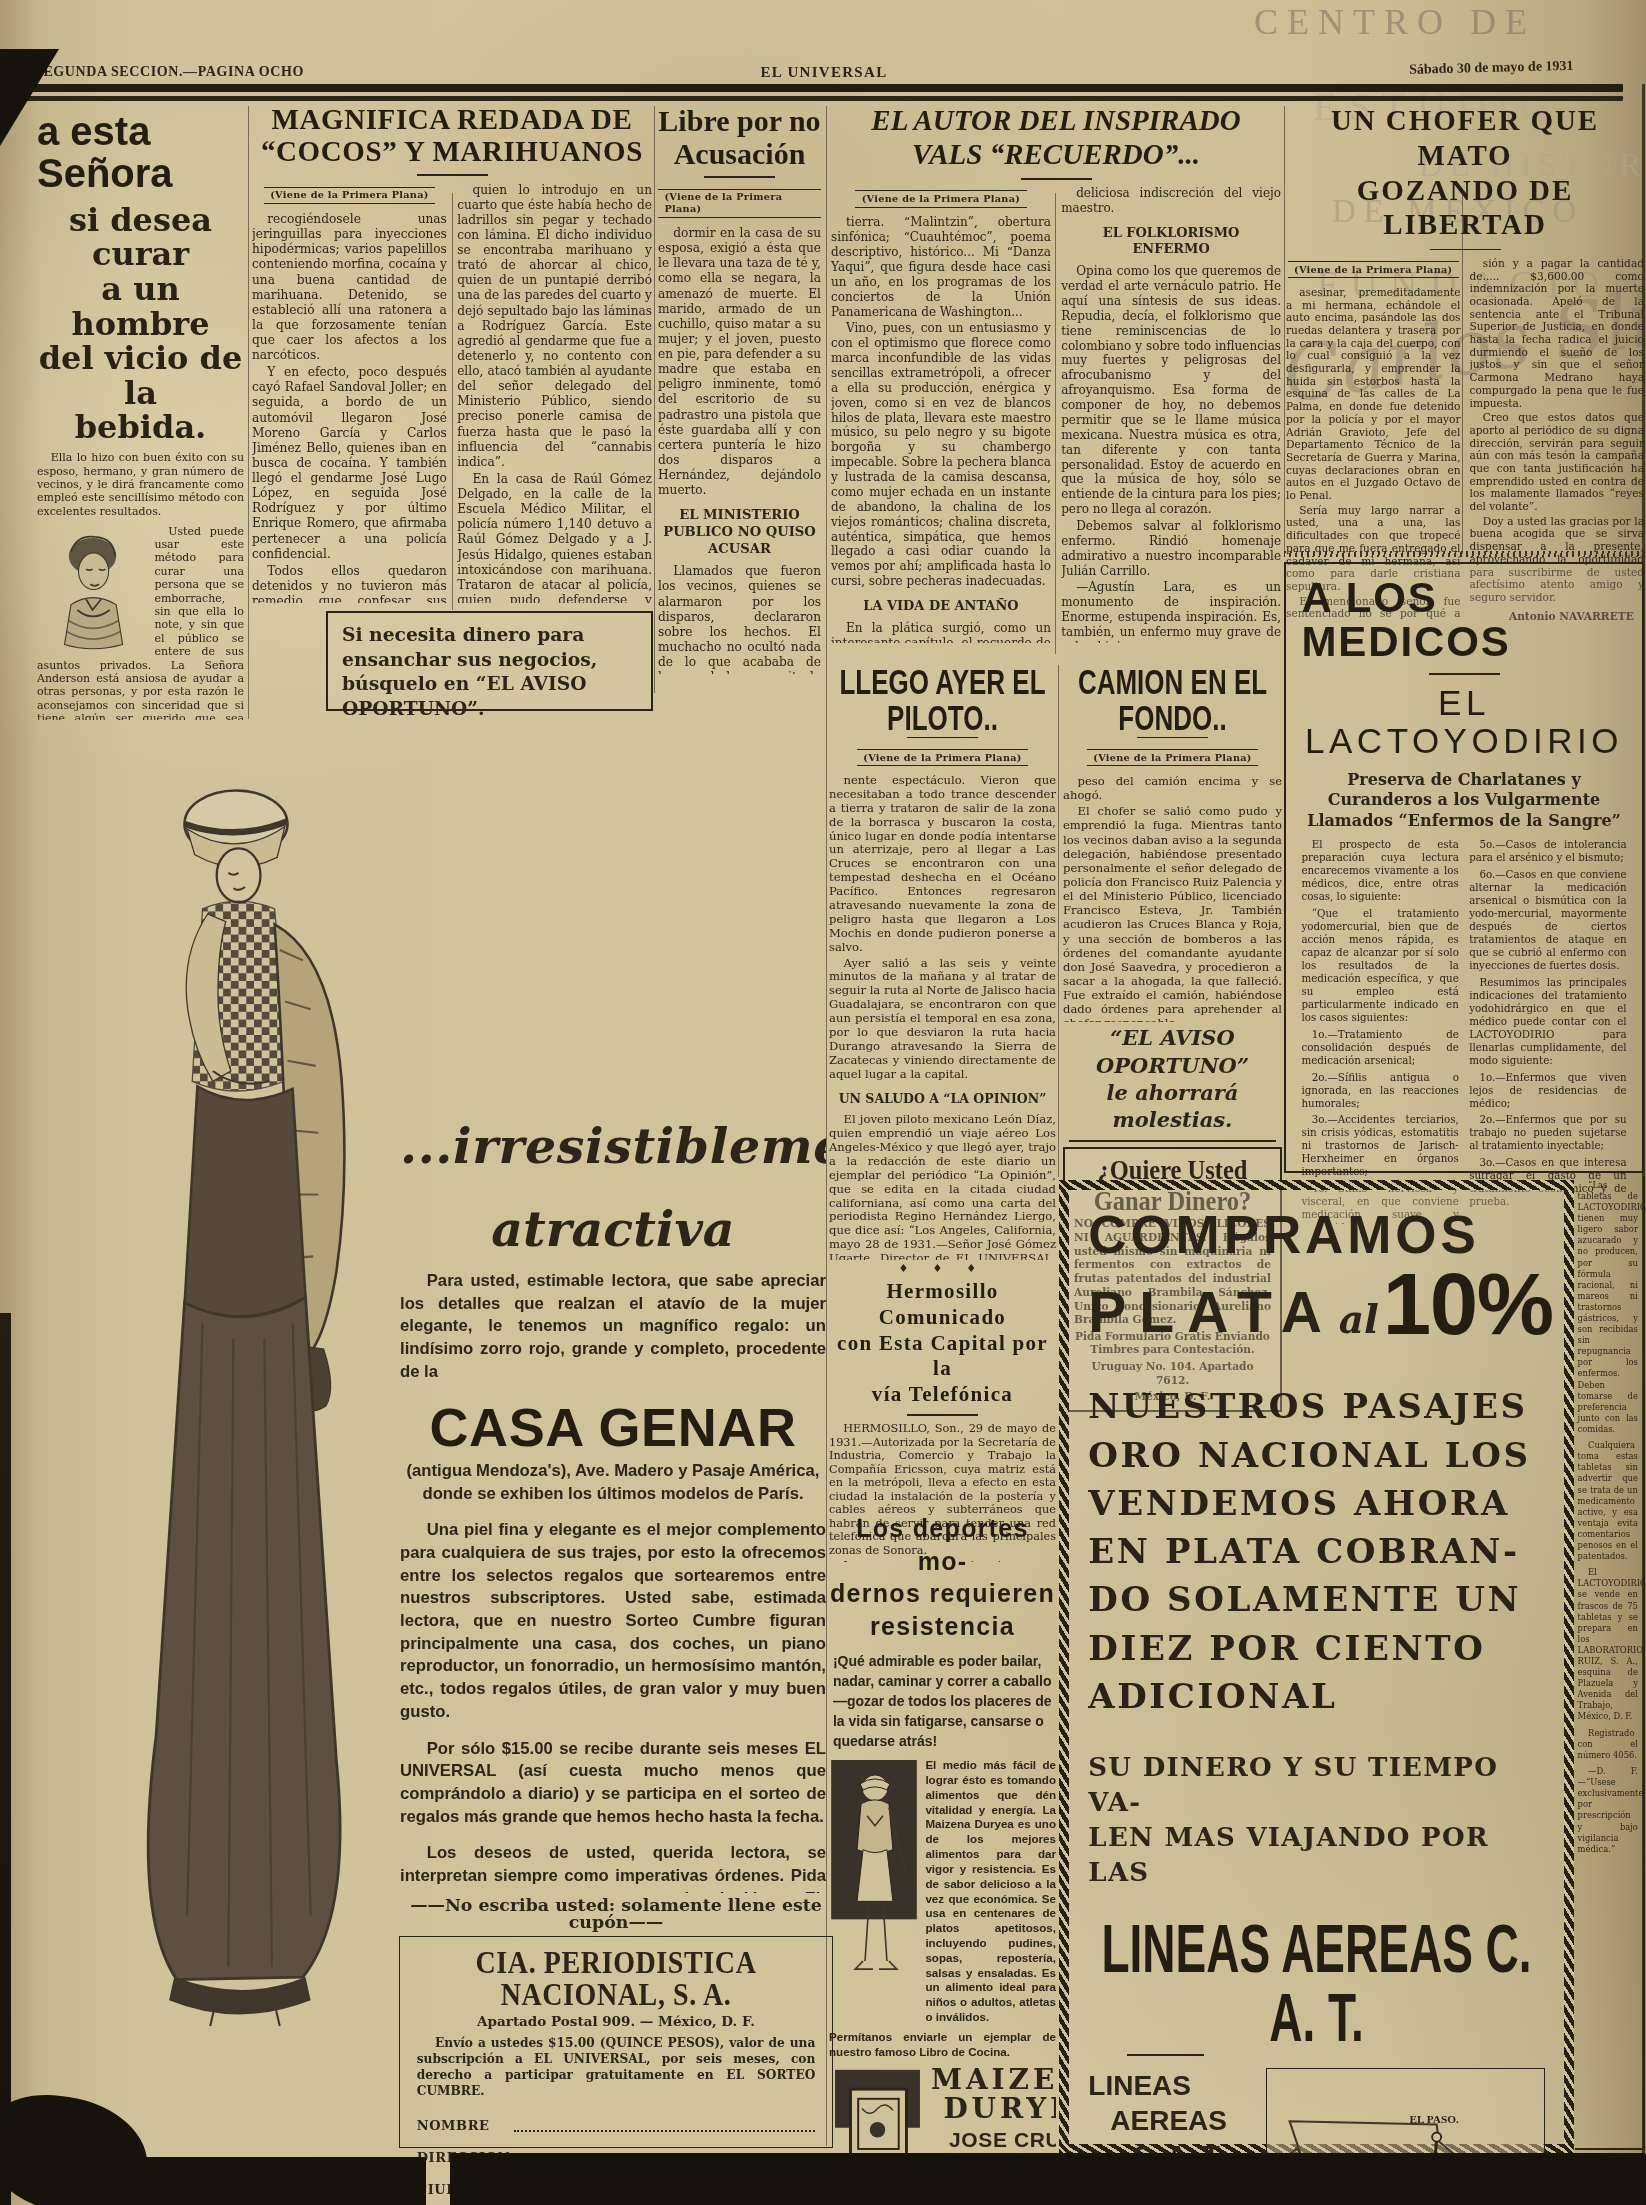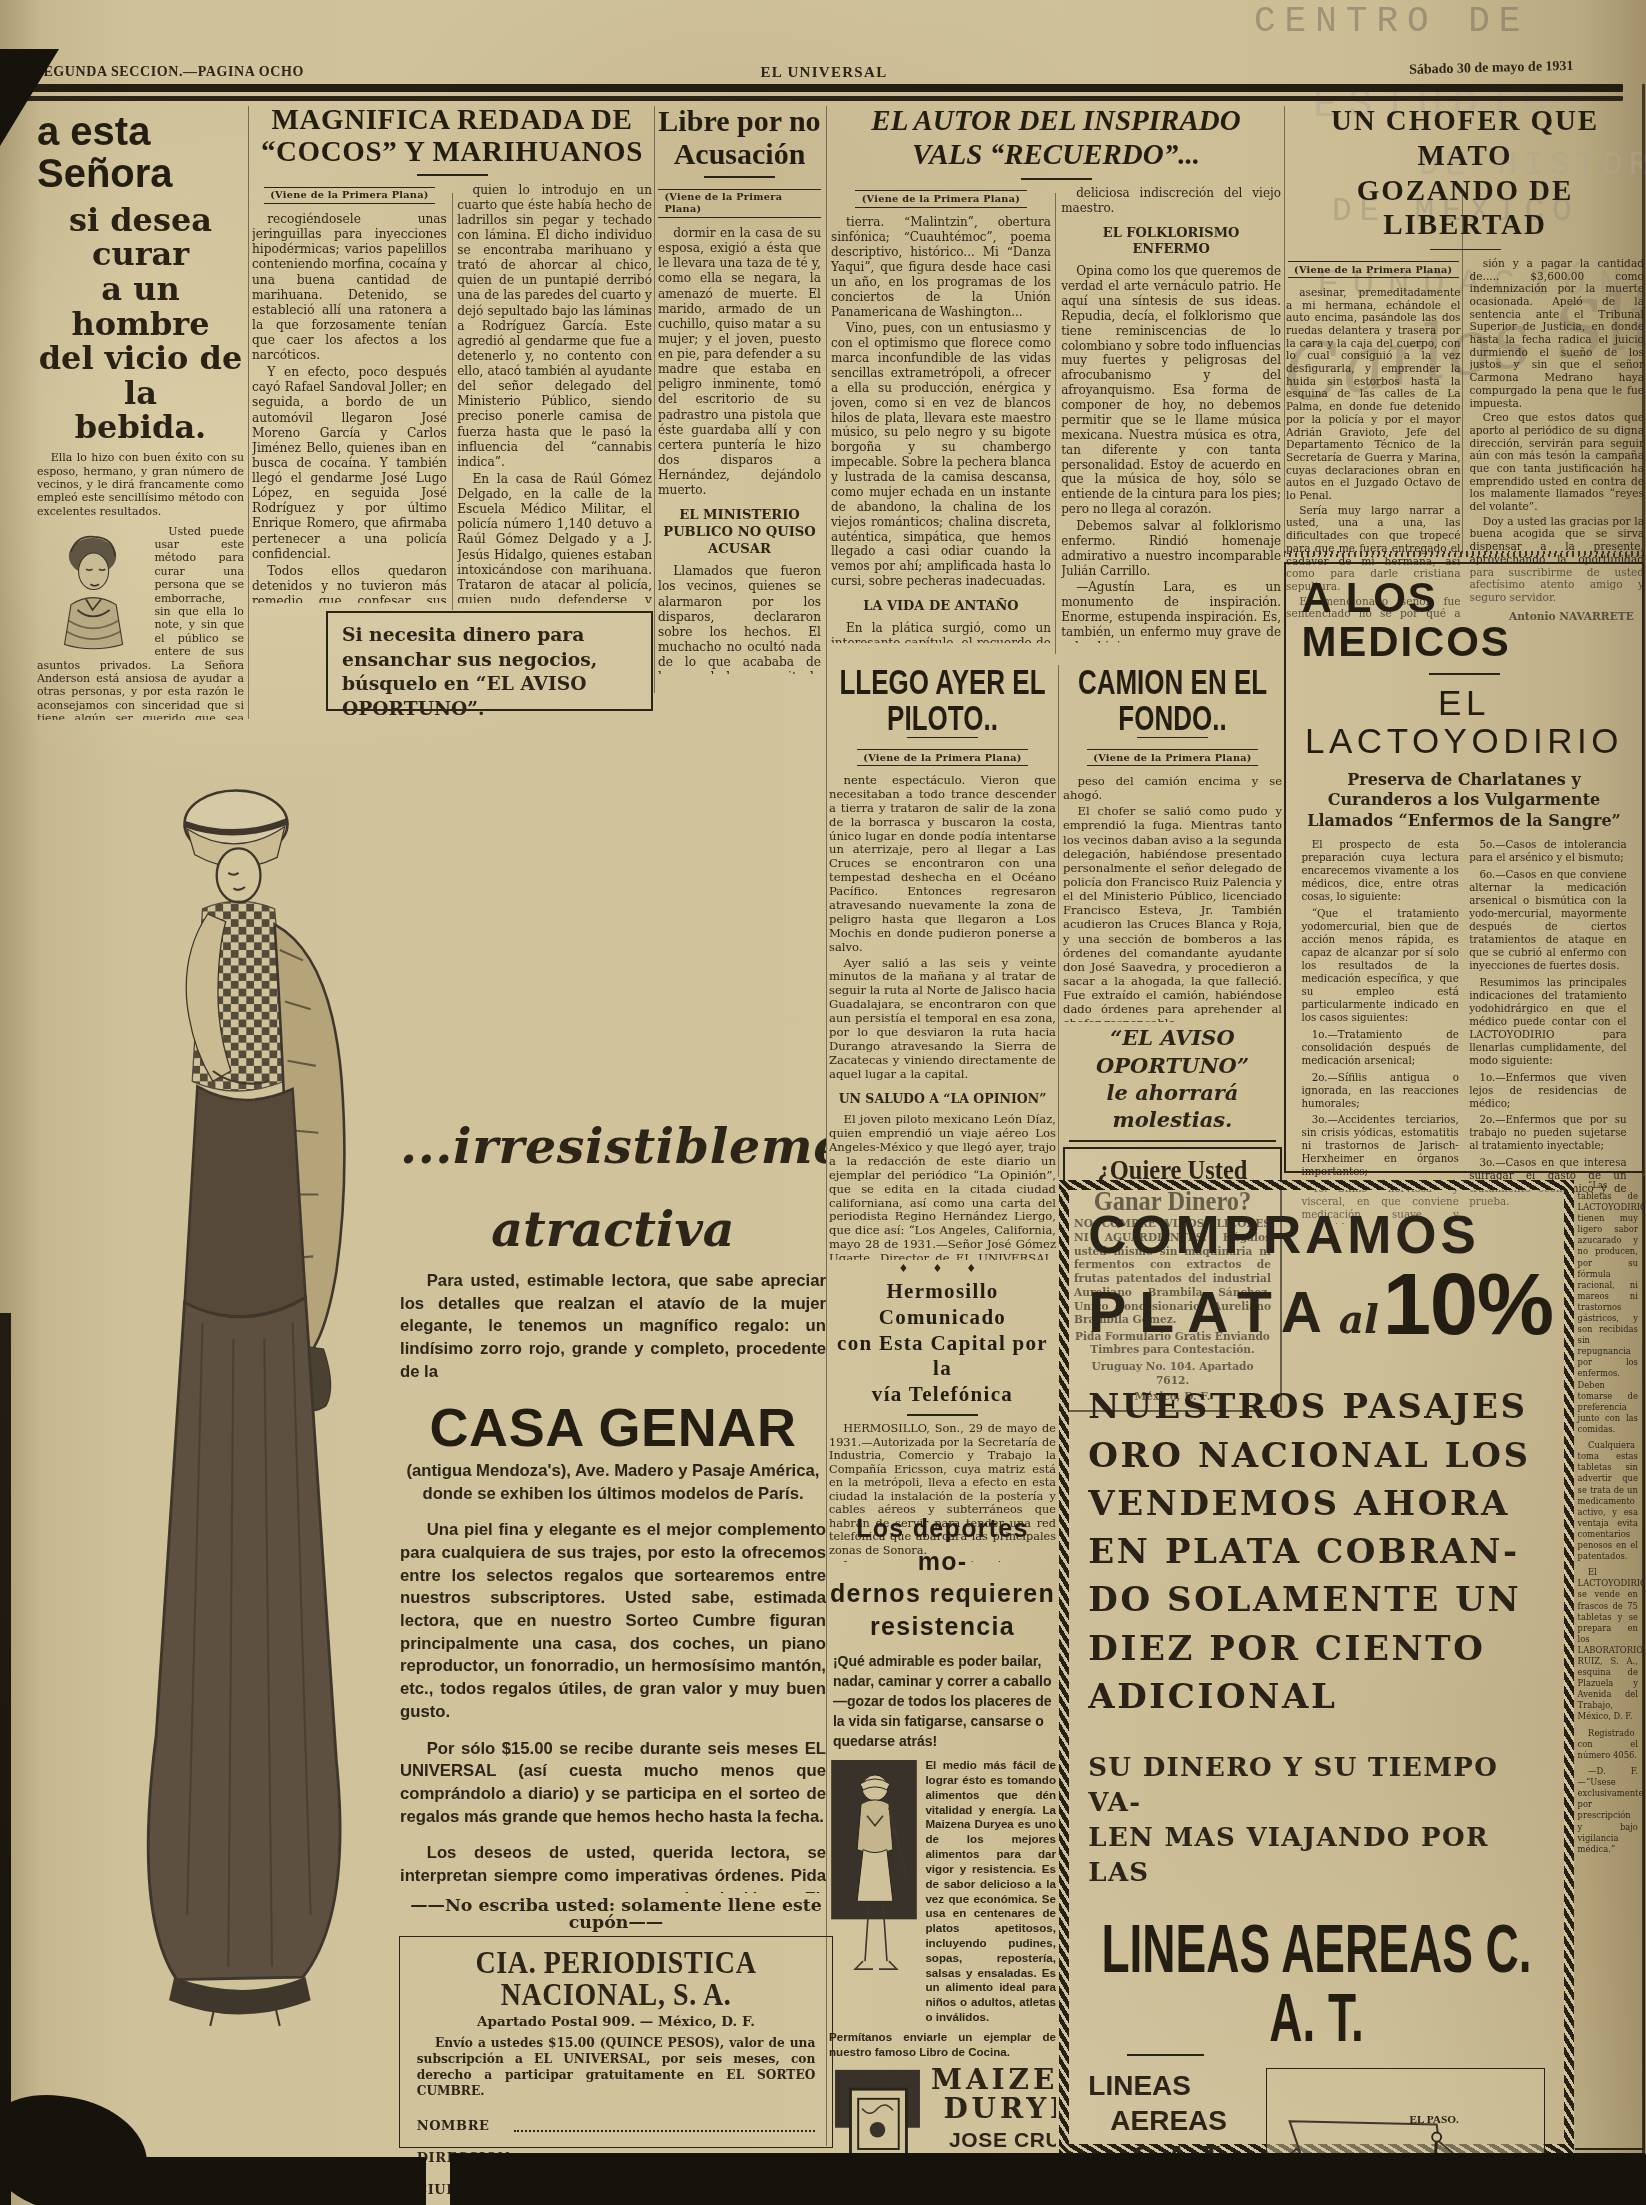--- a/index.html
+++ b/index.html
@@ -25,21 +25,21 @@
 .cols{display:flex;gap:10.3px}
 .col{flex:1;overflow:hidden}
 
 #mastL{left:35px;top:64px;font:700 14px "Liberation Serif",serif;letter-spacing:0.6px}
 #mastC{left:692px;top:64px;width:264px;text-align:center;font:700 15px "Liberation Serif",serif;letter-spacing:1.3px}
 #mastR{left:1409px;top:59px;width:232px;font:700 14px "Liberation Serif",serif;transform:rotate(-1.4deg)}
 #ruleD{left:24.5px;top:84px;width:1598px}
 #ruleD .b1{height:8.4px;background:#241d13;border-radius:1.3px}
 #ruleD .b2{height:4.5px;background:#2c2418;margin-top:3.9px;border-radius:1.3px}
 
-.wm{position:absolute;color:rgba(122,112,94,.55);font-family:Liberation Mono, monospace;font-weight:400;white-space:nowrap}
+.wm{position:absolute;color:rgba(122,112,94,.55);font-family:Liberation Serif, serif;font-weight:400;white-space:nowrap}
 #wm1{left:1254px;top:1.3px;font-size:36px;letter-spacing:9px}
 #wm2{left:1313px;top:82px;font-size:41px;letter-spacing:10.3px;color:rgba(180,170,148,.6)}
 #wm3{left:1419px;top:147px;font-size:33px;letter-spacing:6.4px;color:rgba(175,165,143,.55)}
 #wm4{left:1332px;top:193px;font-size:33px;letter-spacing:7.7px;color:rgba(150,140,120,.45)}
 #wm5{left:1317px;top:263px;font-size:37px;letter-spacing:13px;color:rgba(150,140,120,.42)}
 #wmSig{left:1281px;top:297px;font-size:76px;font-style:italic;transform:rotate(-9deg);color:rgba(128,117,96,.42);font-family:"DejaVu Serif",serif}
 
 #leftAd{left:37px;top:106px;width:207px;height:614px;overflow:hidden}
 #leftAd .t1{font:900 51px/0.95 "Liberation Sans",sans-serif;letter-spacing:-1.3px;color:#241d12}
 #leftAd .t2{font:900 40px/1.05 "Liberation Sans",sans-serif;color:#241d12;margin-top:3.9px}

